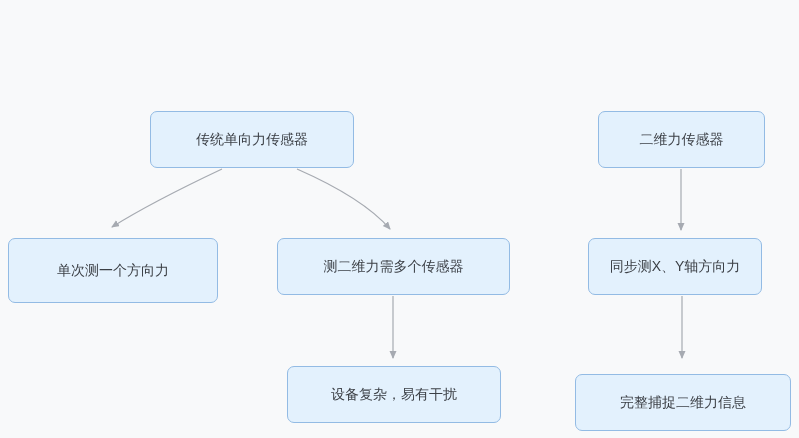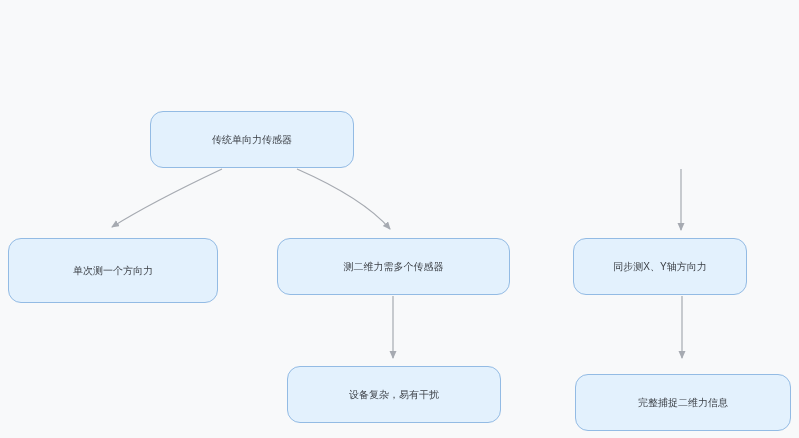--- a/index.html
+++ b/index.html
@@ -28,34 +28,34 @@
     stroke-width:1.2;
   }
   .arrowhead-shape{
     fill:var(--edge-color);
   }
   .node{
     position:absolute;
     display:flex;align-items:center;justify-content:center;
     background:var(--node-fill);
     border:1px solid var(--node-border);
-    border-radius:13px;
+    border-radius:7px;
     color:var(--text-color);
-    font-size:10px;
+    font-size:14px;
     text-align:center;
     line-height:1.2;
     padding:4px 8px;
   }
   
   .n-traditional{left:150px;top:111px;width:204px;height:57px;}
   .n-single    {left:8px;  top:238px;width:210px;height:65px;}
   .n-multi     {left:277px;top:238px;width:233px;height:57px;}
   .n-complex   {left:287px;top:366px;width:214px;height:57px;}
   .n-twodim    {left:598px;top:111px;width:167px;height:57px;}
-  .n-sync      {left:573px;top:238px;width:174px;height:57px;align-items:center;}
+  .n-sync      {left:588px;top:238px;width:174px;height:57px;align-items:center;}
   .n-capture   {left:575px;top:374px;width:216px;height:57px;}
 </style>
 </head>
 <body>
 
 <div class="canvas">
 
   <svg class="edges" viewBox="0 0 799 438" xmlns="http://www.w3.org/2000/svg">
     <defs>
       <marker id="arrow" markerWidth="9" markerHeight="9" refX="7" refY="3.5" orient="auto" markerUnits="userSpaceOnUse">
@@ -78,20 +78,23 @@
   </div>
 
   <div class="node n-complex">
     <span>设备复杂，易有干扰</span>
   </div>
 
   <div class="node n-multi">
     <span>测二维力需多个传感器</span>
   </div>
 
+  <div class="node n-twodim">
+    <span>二维力传感器</span>
+  </div>
 
   <div class="node n-sync">
     <span>同步测X、Y轴方向力</span>
   </div>
 
   <div class="node n-capture">
     <span>完整捕捉二维力信息</span>
   </div>
 
 </div>

